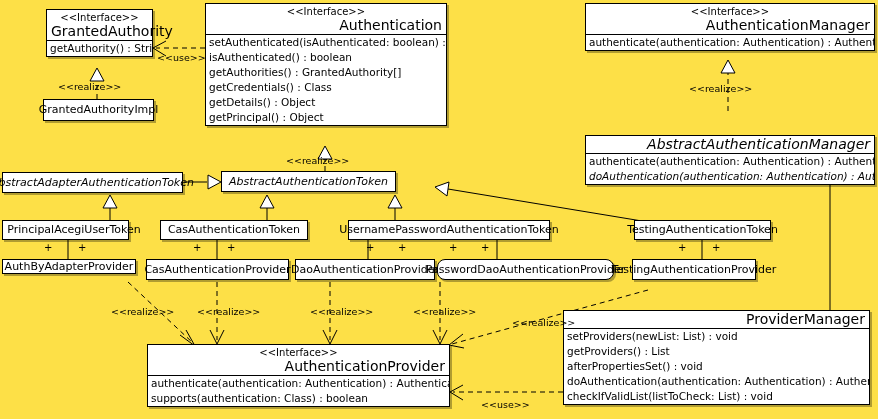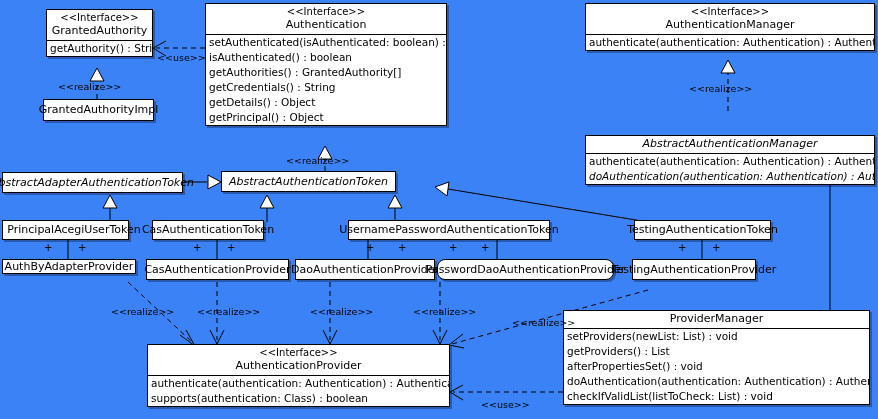--- a/index.html
+++ b/index.html
@@ -4,21 +4,21 @@
 <style>
   html, body {
     margin: 0;
     padding: 0;
     background: #ececec;
   }
   #canvas {
     position: relative;
     width: 878px;
     height: 419px;
-    background: #3b82f6;
+    background: #fde047;
     overflow: hidden;
     font-family: "DejaVu Sans", sans-serif;
   }
   svg.edges {
     position: absolute;
     left: 0;
     top: 0;
     width: 878px;
     height: 419px;
     overflow: visible;
@@ -38,24 +38,25 @@
   }
   .hdr .stereo {
     display: block;
     font-size: 10px;
     line-height: 13px;
     color: #000;
     white-space: nowrap;
   }
   .hdr .nm {
     display: block;
-    font-size: 11px;
+    font-size: 14px;
     line-height: 14px;
     color: #000;
     white-space: nowrap;
+    text-align: right;
   }
   .hdr .nm.abstract {
     font-style: italic;
   }
   .compartment {
     border-top: 1px solid #000;
     padding: 0;
   }
   .compartment .mem {
     display: block;
@@ -197,21 +198,21 @@
 
   <div class="uml" style="left:205px; top:3px; width:242px;">
     <div class="hdr">
       <span class="stereo">&lt;&lt;Interface&gt;&gt;</span>
       <span class="nm">Authentication</span>
     </div>
     <div class="compartment">
       <span class="mem">setAuthenticated(isAuthenticated: boolean) : void</span>
       <span class="mem">isAuthenticated() : boolean</span>
       <span class="mem">getAuthorities() : GrantedAuthority[]</span>
-      <span class="mem">getCredentials() : String</span>
+      <span class="mem">getCredentials() : Class</span>
       <span class="mem">getDetails() : Object</span>
       <span class="mem">getPrincipal() : Object</span>
     </div>
   </div>
 
   <div class="uml" style="left:585px; top:3px; width:290px;">
     <div class="hdr">
       <span class="stereo">&lt;&lt;Interface&gt;&gt;</span>
       <span class="nm">AuthenticationManager</span>
     </div>
@@ -237,21 +238,21 @@
   <div class="uml simple" style="left:221px; top:171px; width:175px; height:21px;">
     <span class="nm abstract">AbstractAuthenticationToken</span>
   </div>
 
   <div class="uml simple" style="left:2px; top:220px; width:127px; height:20px;padding-left:17px;">
     <span class="nm">PrincipalAcegiUserToken</span>
   </div>
   <span class="plus" style="left:44px; top:243px;">+</span>
   <span class="plus" style="left:78px; top:243px;">+</span>
 
-  <div class="uml simple" style="left:152px; top:220px; width:112px; height:20px;">
+  <div class="uml simple" style="left:160px; top:220px; width:148px; height:20px;">
     <span class="nm">CasAuthenticationToken</span>
   </div>
   <span class="plus" style="left:193px; top:243px;">+</span>
   <span class="plus" style="left:227px; top:243px;">+</span>
 
   <div class="uml simple" style="left:348px; top:220px; width:202px; height:20px;">
     <span class="nm">UsernamePasswordAuthenticationToken</span>
   </div>
   <span class="plus" style="left:366px; top:243px;">+</span>
   <span class="plus" style="left:398px; top:243px;">+</span>

